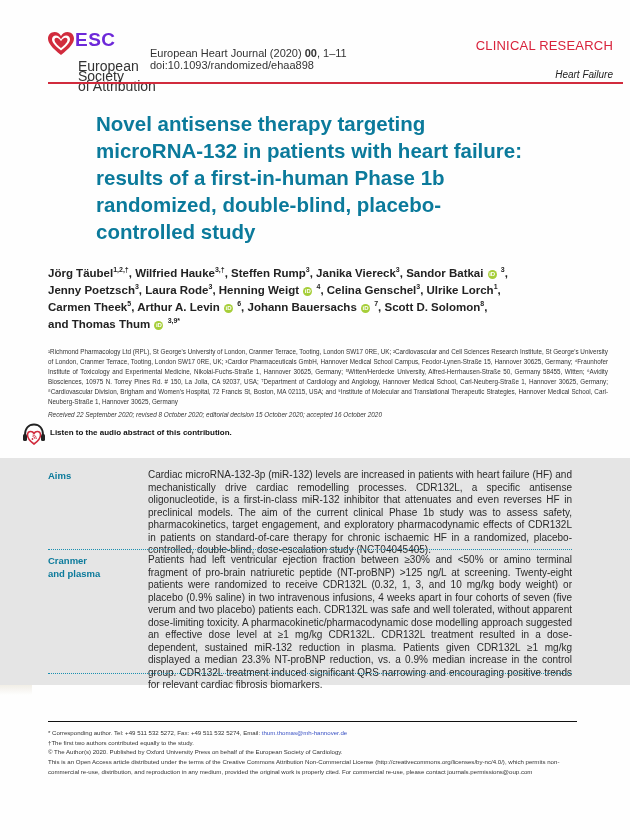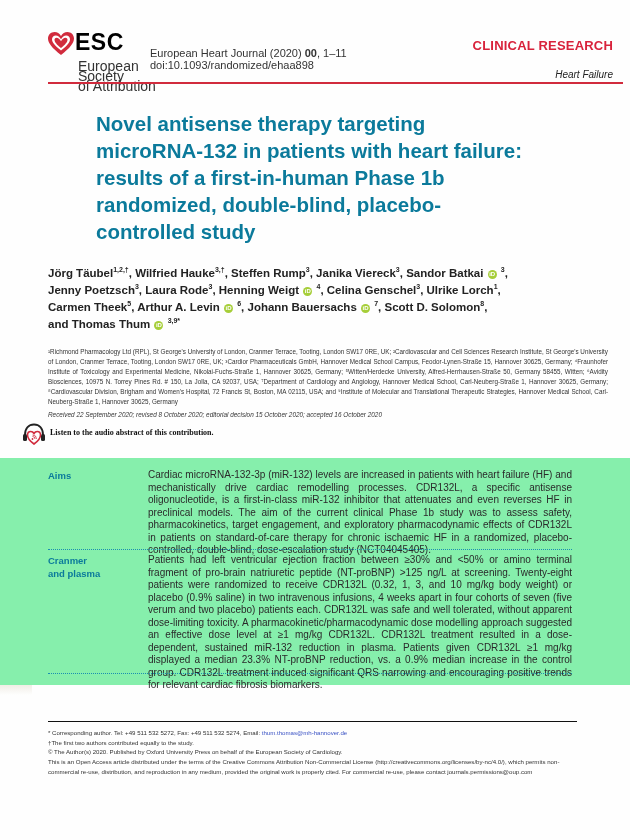--- a/index.html
+++ b/index.html
@@ -4,42 +4,42 @@
 <style>
   html, body { margin: 0; padding: 0; }
   body {
     width: 630px; height: 840px; background: #fefefe; position: relative; overflow: hidden;
     font-family: "Liberation Sans", sans-serif; color: #1a1a1a;
   }
   .abs { position: absolute; }
   
   #logo { left: 48px; top: 32px; width: 110px; height: 48px; }
   #logo svg { position: absolute; left: 0; top: 0; }
-  #esc-word { position: absolute; left: 27px; top: -3px; font-size: 23px; font-weight: bold; color: #000000; letter-spacing: 0.5px; }
+  #esc-word { position: absolute; left: 27px; top: -3px; font-size: 19px; font-weight: bold; color: #6d28d9; letter-spacing: 0.5px; }
   #esc-sub { position: absolute; left: 30px; top: 29px; font-size: 14px; line-height: 10px; color: #333; }
   #journal { left: 150px; top: 47px; font-size: 11px; line-height: 12px; color: #333; }
   #journal b { font-weight: bold; }
   #header-rule { left: 48px; top: 82px; width: 575px; height: 1.5px; background: #d12b3d; }
   #section { right: 17px; top: 38px; text-align: right; }
-  #section-title { font-size: 13px; font-weight: bold; color: #d8223b; letter-spacing: 0.2px; }
+  #section-title { font-size: 13px; font-weight: normal; color: #d8223b; letter-spacing: 0.2px; }
   #section-sub { font-size: 10px; font-style: italic; color: #222; margin-top: 16px; }
   
   #title { left: 48px; top: 110px; width: 440px; font-size: 20.5px; line-height: 27px; font-weight: bold; color: #0b7a9b; margin-left: 48px; }
   
   #authors { left: 48px; top: 265px; width: 460px; font-size: 11.5px; line-height: 17px; font-weight: bold; color: #222; }
   .orcid { display: inline-block; width: 9px; height: 9px; border-radius: 50%; background: #a6ce39; color: #fff; font-size: 6px; line-height: 9px; text-align: center; vertical-align: 1px; font-weight: bold; margin: 0 1px; }
   sup { font-size: 7px; line-height: 0; }
   
   #affil { left: 48px; top: 347px; width: 560px; font-size: 6.3px; line-height: 9.9px; color: #333; text-align: justify; }
   #dates { left: 48px; top: 411px; font-size: 6.4px; font-style: italic; color: #333; }
   #audio { left: 22px; top: 423px; height: 20px; }
   #audio-icon { position: absolute; left: 0; top: 0; }
-  #audio-text { position: absolute; left: 28px; top: 5px; white-space: nowrap; font-size: 8px; font-weight: bold; color: #111; font-family: Liberation Serif, serif; }
+  #audio-text { position: absolute; left: 28px; top: 5px; white-space: nowrap; font-size: 8px; font-weight: bold; color: #111; }
   
-  #abstract { left: 0; top: 458px; width: 630px; height: 227px; background: #86efac; }
+  #abstract { left: 0; top: 458px; width: 630px; height: 227px; background: #e5e5e5; }
   .abs-row { position: absolute; left: 48px; width: 524px; }
   .abs-label { position: absolute; left: 0; top: 0; font-size: 9.5px; line-height: 13px; font-weight: bold; color: #0b7a9b; }
   .abs-text { position: absolute; left: 100px; top: 0; width: 424px; font-size: 10px; line-height: 12.5px; color: #2a2a2a; text-align: justify; }
   .dotted { position: absolute; left: 48px; width: 524px; height: 0; border-top: 1px dotted #1a8fb0; }
   #left-strip { left: 0; top: 685px; width: 32px; height: 10px; background: linear-gradient(#f1eee6, #fefefe); }
   
   #foot-rule { left: 48px; top: 721px; width: 529px; height: 1px; background: #111; }
   #footnotes { left: 48px; top: 728px; width: 540px; font-size: 6.1px; line-height: 9.7px; color: #333; }
   .link { color: #3a52c4; }
 </style>

